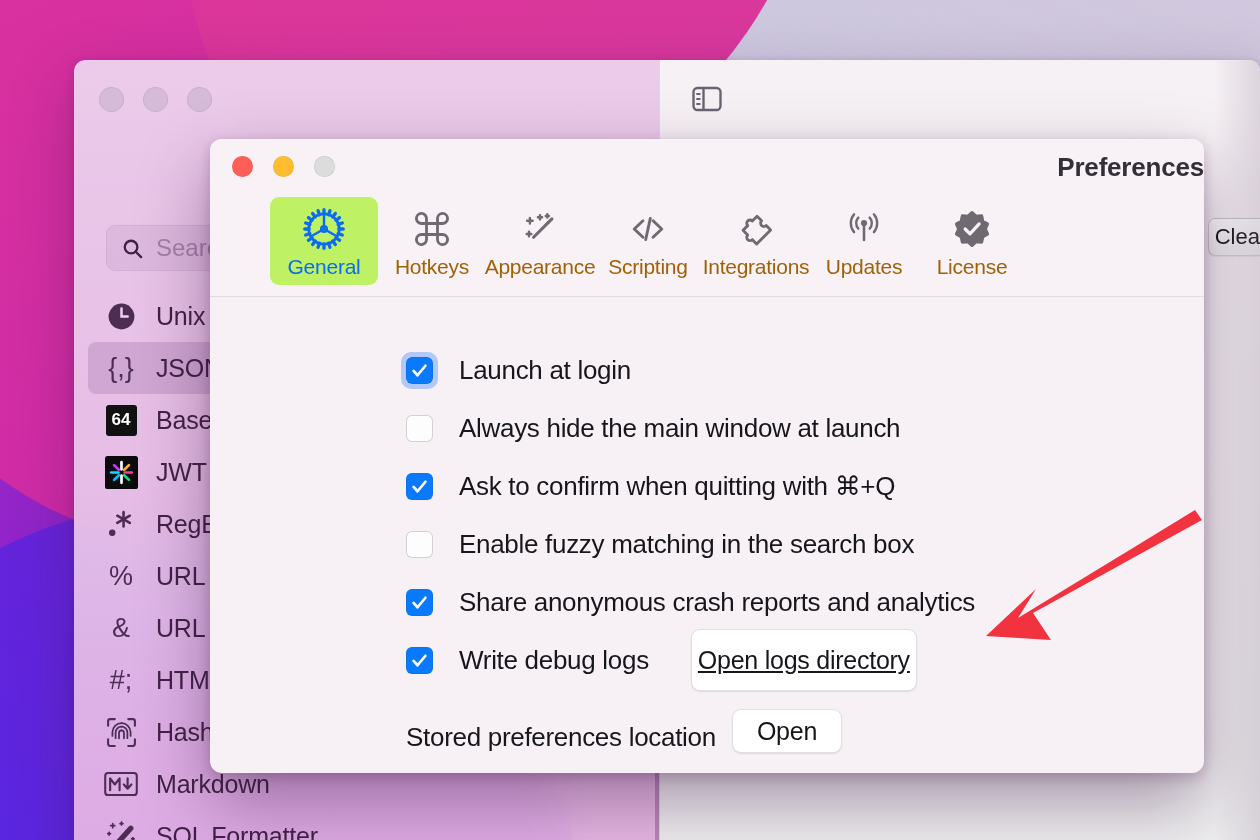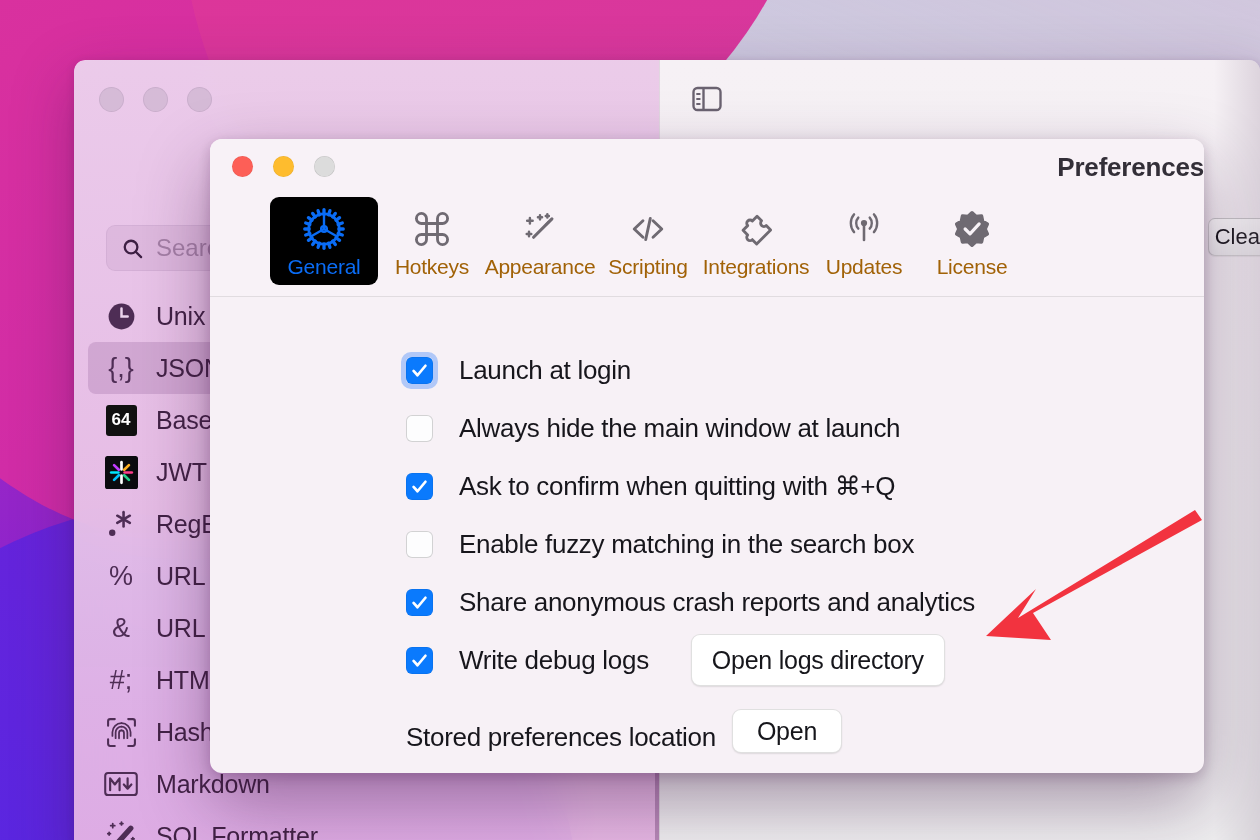--- a/index.html
+++ b/index.html
@@ -194,21 +194,21 @@
     position: absolute; left: 60px; right: 20px; top: 58px;
     display: flex; align-items: flex-start; gap: 0;
   }
   .pf-tab {
     width: 108px; padding: 9px 0 6px;
     border-radius: 9px;
     display: flex; flex-direction: column; align-items: center; gap: 3px;
     color: #a16207;
     flex: none;
   }
-  .pf-tab.active { background: #000000; color: #0a6cf5; }
+  .pf-tab.active { background: #bef264; color: #0a6cf5; }
   .pf-tab .tico { height: 46px; display: flex; align-items: center; justify-content: center; }
   .pf-tab .tlabel { font-size: 21px; letter-spacing: -.25px; white-space: nowrap; }
 
   #prefs-body { position: relative; padding: 44px 0 0 0; height: 476px; }
   .opt-row {
     display: flex; align-items: center;
     margin: 0 0 0 196px;
     height: 58px;
     gap: 26px;
   }
@@ -229,21 +229,21 @@
 
   .pill {
     background: #fff;
     border: 1px solid rgba(0,0,0,.12);
     border-radius: 9px;
     box-shadow: 0 1px 1.5px rgba(0,0,0,.10);
     font-size: 25px; color: #16161b;
     display: flex; align-items: center; justify-content: center;
     letter-spacing: -.25px; white-space: nowrap;
   }
-  #btn-open-logs { height: 52px; padding: 0 20px; margin-left: 16px; }
+  #btn-open-logs { height: 62px; padding: 0 6px; margin-left: 16px; text-decoration: underline; }
   #btn-open { height: 44px; padding: 16px 24px; margin-left: 16px; }
 
   #stored-row {
     display: flex; align-items: flex-end;
     margin: 12px 0 0 196px;
     height: 52px;
   }
   #stored-label { font-size: 26px; color: #17161c; letter-spacing: -.3px; white-space: nowrap; }
 
   

